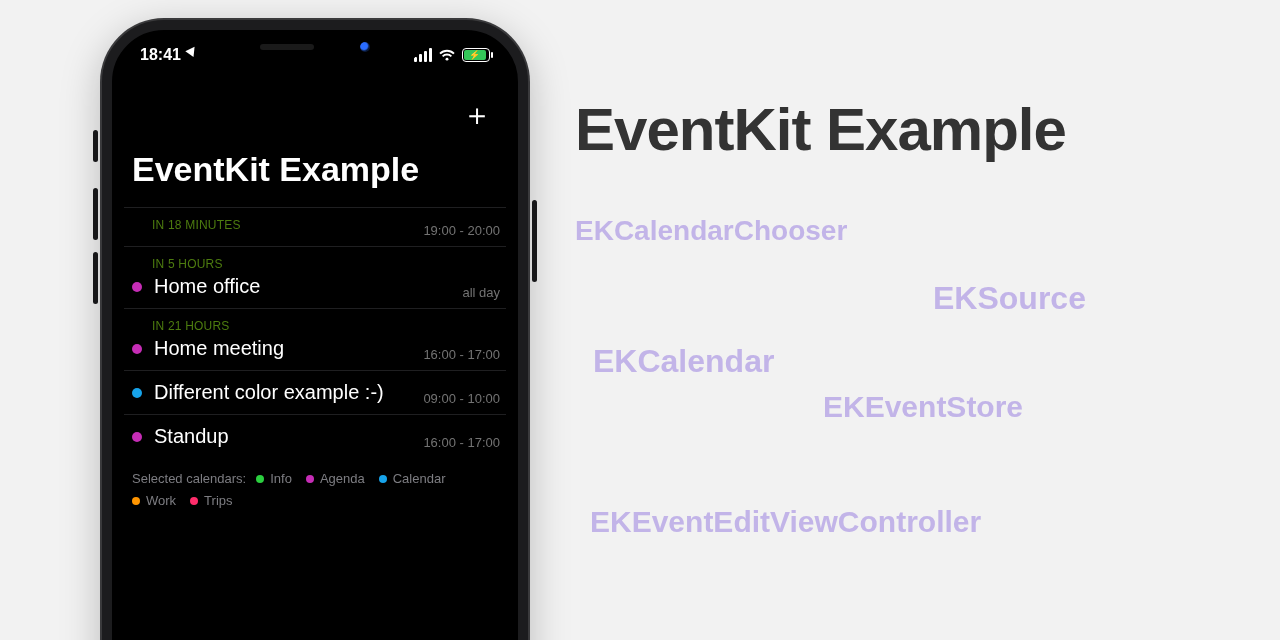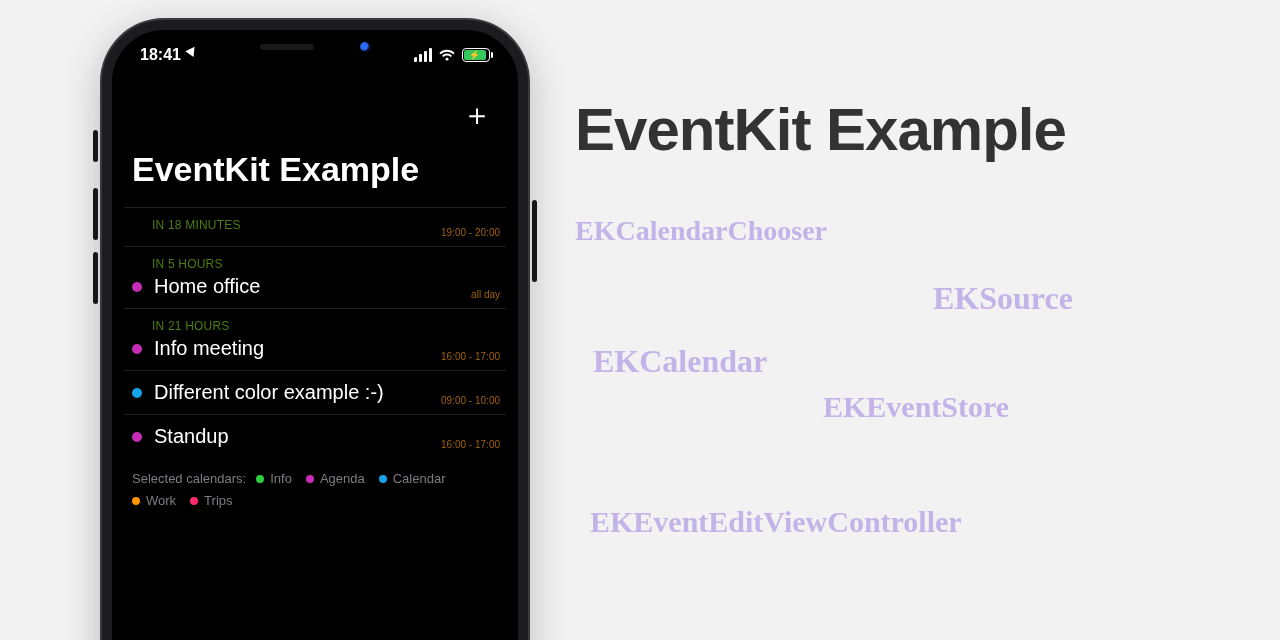--- a/index.html
+++ b/index.html
@@ -21,21 +21,21 @@
   }
   .rhs h1 {
     font-size: 60px;
     font-weight: 800;
     color: #333333;
     letter-spacing: -1px;
     margin-bottom: 44px;
   }
   .tag {
     position: absolute;
-    font-family: Liberation Serif, serif;
+    font-family: Liberation Sans, sans-serif;
     font-weight: 700;
     color: #c2b4e8;
     white-space: nowrap;
   }
   .t-chooser   { left: 0;   top: 120px; font-size: 28px; }
   .t-source    { left: 358px; top: 185px; font-size: 32px; }
   .t-calendar  { left: 18px;  top: 248px; font-size: 32px; }
   .t-store     { left: 248px; top: 295px; font-size: 30px; }
   .t-event     { left: 85px;  top: 345px; font-size: 28px; }
   .t-editvc    { left: 15px;  top: 410px; font-size: 30px; }
@@ -178,21 +178,21 @@
   }
   .dot {
     width:10px; height:10px; border-radius:50%; flex:0 0 10px;
   }
   .row-title {
     font-size:20px; font-weight:400;
   }
   .row-time {
     position:absolute;
     right:6px; bottom:8px;
-    font-size:10px; color:#a16207;
+    font-size:13px; color:#737373;
   }
 
   .footer {
     margin-top:10px;
     padding:0 8px;
     color:#7d7d82;
     font-size:13px;
     line-height:1.7;
   }
   .cal-item {
@@ -269,21 +269,21 @@
     <div class="row-main">
       <span class="dot" style="background:#c62db6"></span>
       <span class="row-title">Home office</span>
     </div>
     <div class="row-time">all day</div>
           </div>
           <div class="row">
     <div class="row-when">IN 21 HOURS</div>
     <div class="row-main">
       <span class="dot" style="background:#c62db6"></span>
-      <span class="row-title">Info meeting</span>
+      <span class="row-title">Home meeting</span>
     </div>
     <div class="row-time">16:00 - 17:00</div>
           </div>
           <div class="row">
     <div class="row-main">
       <span class="dot" style="background:#17a3ea"></span>
       <span class="row-title">Different color example :-)</span>
     </div>
     <div class="row-time">09:00 - 10:00</div>
           </div>

